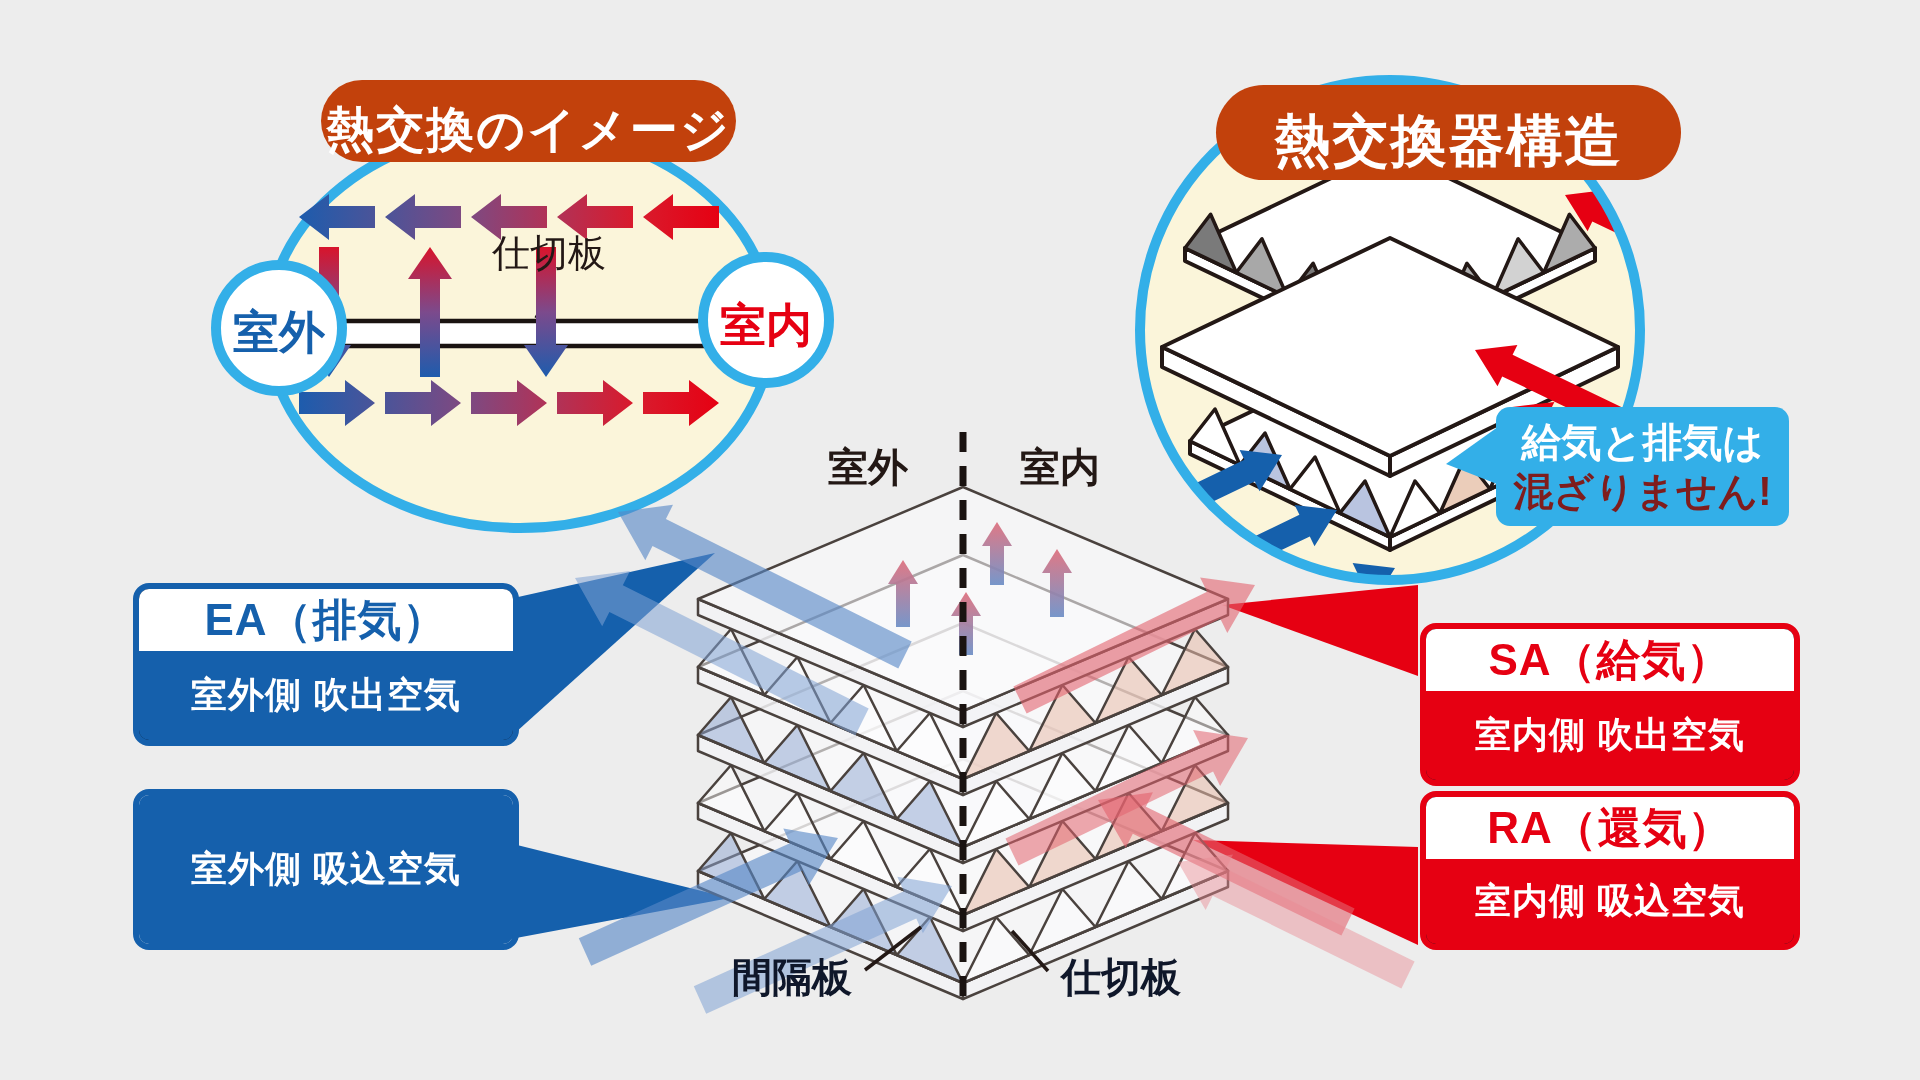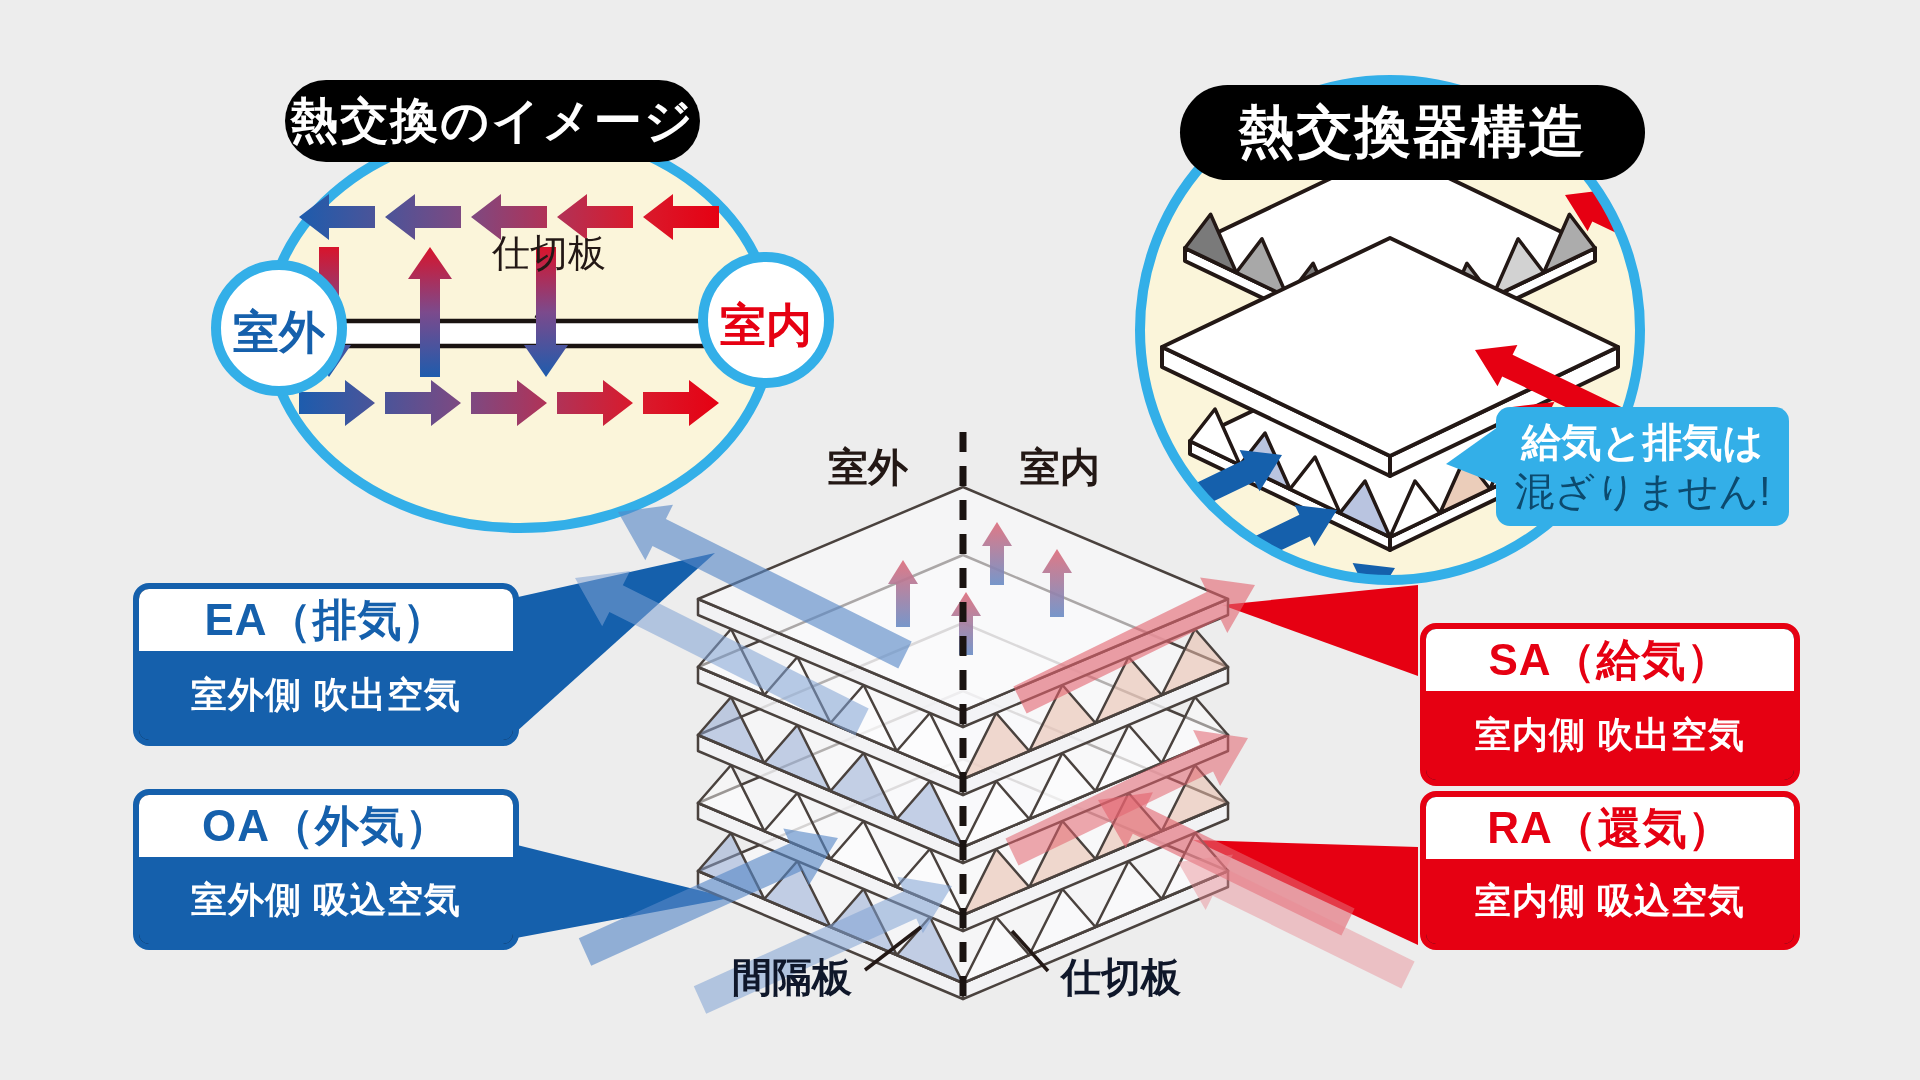--- a/index.html
+++ b/index.html
@@ -1,21 +1,21 @@
 <!DOCTYPE html>
 <html><head>
 <meta charset="utf-8">
 <style>
   html,body{margin:0;padding:0;background:#EDEDED;}
   .canvas{position:relative;width:1920px;height:1080px;background:#EDEDED;overflow:hidden;
           font-family:"Liberation Sans",sans-serif;}
   .scene{position:absolute;left:0;top:0;width:1920px;height:1080px;}
   .abs{position:absolute;}
-  .pill{background:#000000;color:#fff;font-weight:bold;text-align:center;
-        display:flex;align-items:center;justify-content:center;letter-spacing:2px;}
+  .pill{background:#c2410c;color:#fff;font-weight:bold;text-align:center;
+        display:flex;align-items:flex-end;justify-content:center;letter-spacing:2px;margin-left:36px;}
   .pill-left{left:285px;top:80px;width:415px;height:82px;border-radius:41px;font-size:48px;}
   .pill-right{left:1180px;top:85px;width:465px;height:95px;border-radius:48px;font-size:56px;}
   .circ-label{font-weight:bold;text-align:center;}
   .lbl-outdoor-l{left:216px;top:302px;width:126px;font-size:46px;color:#1560AC;}
   .lbl-indoor-l{left:703px;top:295px;width:126px;font-size:46px;color:#E60012;}
   .lbl-partition-l{left:492px;top:228px;width:160px;font-size:38px;color:#231815;}
   .center-lbl{font-size:40px;color:#231815;font-weight:bold;text-align:center;width:140px;}
   .lbl-c-outdoor{left:798px;top:440px;}
   .lbl-c-indoor{left:990px;top:440px;}
   .bottom-lbl{font-size:40px;color:#0f172a;font-weight:bold;text-align:center;width:170px;}
@@ -32,21 +32,21 @@
   .box-red{border:6px solid #E60012;}
   .box-red .t{color:#E60012;}
   .box-red .b{background:#E60012;text-align:right;}
   .box-ea{left:133px;top:583px;width:374px;height:151px;}
   .box-oa{left:133px;top:789px;width:374px;height:149px;}
   .box-sa{left:1420px;top:583px;width:368px;height:151px;margin-top:40px;}
   .box-ra{left:1420px;top:791px;width:368px;height:147px;}
   .callout{left:1496px;top:407px;width:293px;height:119px;background:#33AFE8;border-radius:14px;
            display:flex;flex-direction:column;align-items:center;justify-content:center;line-height:1.22;text-align:right;}
   .callout .l1{color:#fff;font-size:40px;font-weight:bold;}
-  .callout .l2{color:#0c4a6e;font-size:40px;font-weight:normal;}
+  .callout .l2{color:#7f1d1d;font-size:40px;font-weight:bold;}
 </style>
 </head>
 <body>
 
 <div class="canvas">
 
 <svg class="scene" viewBox="0 0 1920 1080">
   <defs>
     <linearGradient id="g0" x1="0" y1="0" x2="1" y2="0">
       <stop offset="0" stop-color="#1D5CAD"></stop>
@@ -216,21 +216,20 @@
 <div class="abs center-lbl lbl-c-outdoor">室外</div>
 <div class="abs center-lbl lbl-c-indoor">室内</div>
 <div class="abs bottom-lbl lbl-spacer">間隔板</div>
 <div class="abs bottom-lbl lbl-partition-c">仕切板</div>
 
 <div class="abs airbox box-blue box-ea">
   <div class="t">EA（排気）</div>
   <div class="b">室外側 吹出空気</div>
 </div>
 <div class="abs airbox box-blue box-oa">
-  <div class="t">OA（外気）</div>
   <div class="b">室外側 吸込空気</div>
 </div>
 <div class="abs airbox box-red box-sa">
   <div class="t">SA（給気）</div>
   <div class="b">室内側 吹出空気</div>
 </div>
 <div class="abs airbox box-red box-ra">
   <div class="t">RA（還気）</div>
   <div class="b">室内側 吸込空気</div>
 </div>

